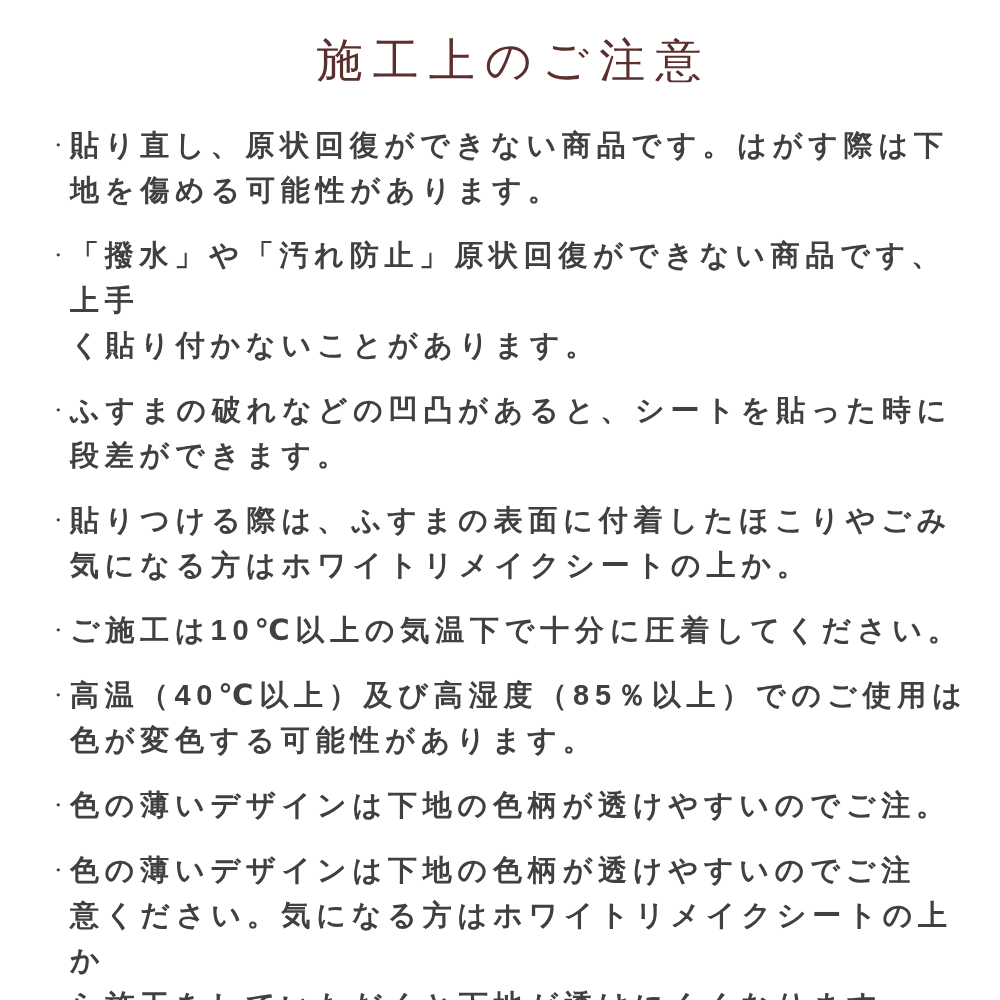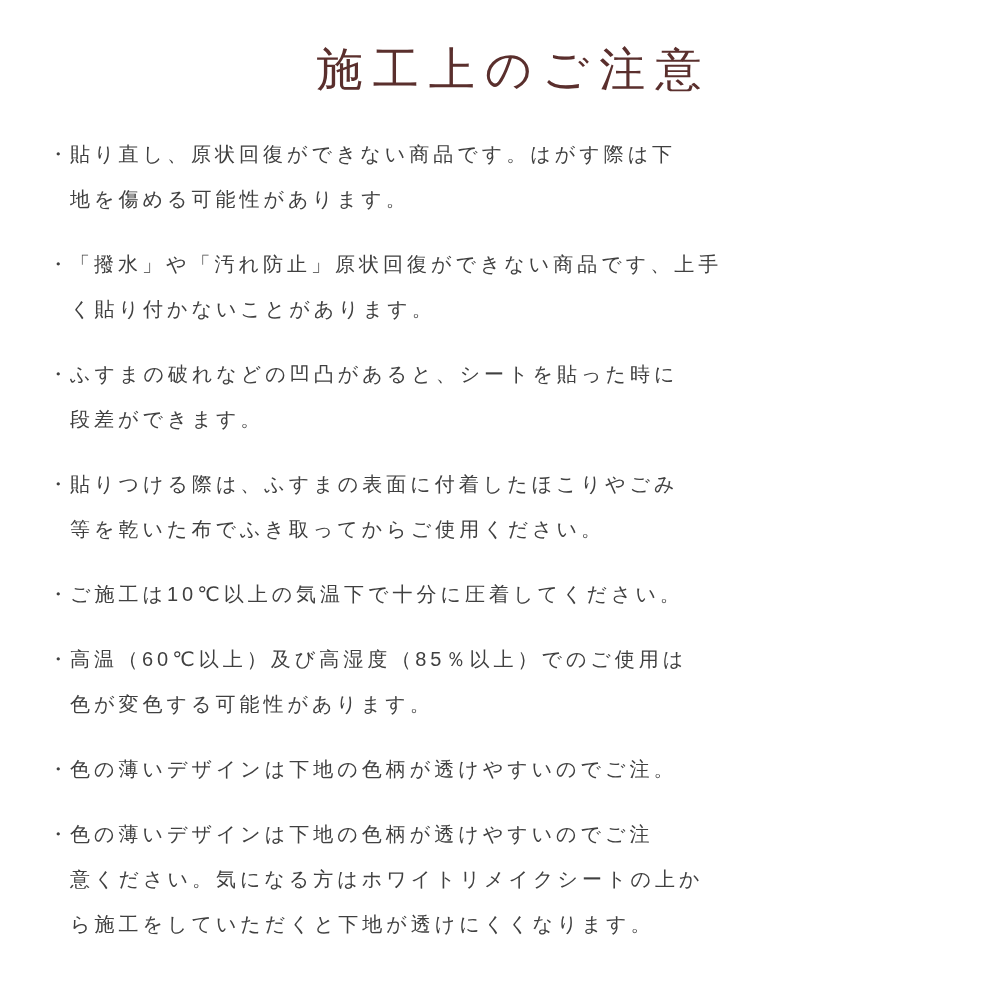--- a/index.html
+++ b/index.html
@@ -10,21 +10,21 @@
   * { margin: 0; padding: 0; box-sizing: border-box; }
   html, body {
     width: 1000px;
     height: 1000px;
     background: var(--bg-color);
     font-family: "Liberation Sans", "DejaVu Sans", sans-serif;
   }
   .page {
     width: 1000px;
     height: 1000px;
-    padding: 40px 30px 0 48px;
+    padding: 31px 30px 0 48px;
     overflow: hidden;
   }
   .page-title {
     text-align: center;
     color: var(--title-color);
     font-size: 46px;
     font-weight: 400;
     letter-spacing: 0.22em;
     line-height: 1.3;
     margin-bottom: 32px;
@@ -40,22 +40,22 @@
   }
   .bullet-marker {
     flex: 0 0 22px;
     font-size: 20px;
     line-height: 45px;
     color: var(--body-color);
     text-align: left;
   }
   .notice-text {
     flex: 1 1 auto;
-    font-size: 20px;
-    font-weight: 400;
+    font-size: 29px;
+    font-weight: 700;
     line-height: 45px;
     letter-spacing: 0.2em;
     white-space: pre-line;
     color: var(--body-color);
   }
 </style>
 </head>
 <body>
 
 <div class="page">
@@ -73,29 +73,29 @@
 く貼り付かないことがあります。</span>
     </div>
     <div class="notice-item">
       <span class="bullet-marker">・</span>
       <span class="notice-text">ふすまの破れなどの凹凸があると、シートを貼った時に
 段差ができます。</span>
     </div>
     <div class="notice-item">
       <span class="bullet-marker">・</span>
       <span class="notice-text">貼りつける際は、ふすまの表面に付着したほこりやごみ
-等を乾いた布でふき取ってからご使用ください。</span>
+気になる方はホワイトリメイクシートの上か。</span>
     </div>
     <div class="notice-item">
       <span class="bullet-marker">・</span>
       <span class="notice-text">ご施工は10℃以上の気温下で十分に圧着してください。</span>
     </div>
     <div class="notice-item">
       <span class="bullet-marker">・</span>
-      <span class="notice-text">高温（60℃以上）及び高湿度（85％以上）でのご使用は
+      <span class="notice-text">高温（40℃以上）及び高湿度（85％以上）でのご使用は
 色が変色する可能性があります。</span>
     </div>
     <div class="notice-item">
       <span class="bullet-marker">・</span>
       <span class="notice-text">色の薄いデザインは下地の色柄が透けやすいのでご注。</span>
     </div>
     <div class="notice-item">
       <span class="bullet-marker">・</span>
       <span class="notice-text">色の薄いデザインは下地の色柄が透けやすいのでご注
 意ください。気になる方はホワイトリメイクシートの上か

